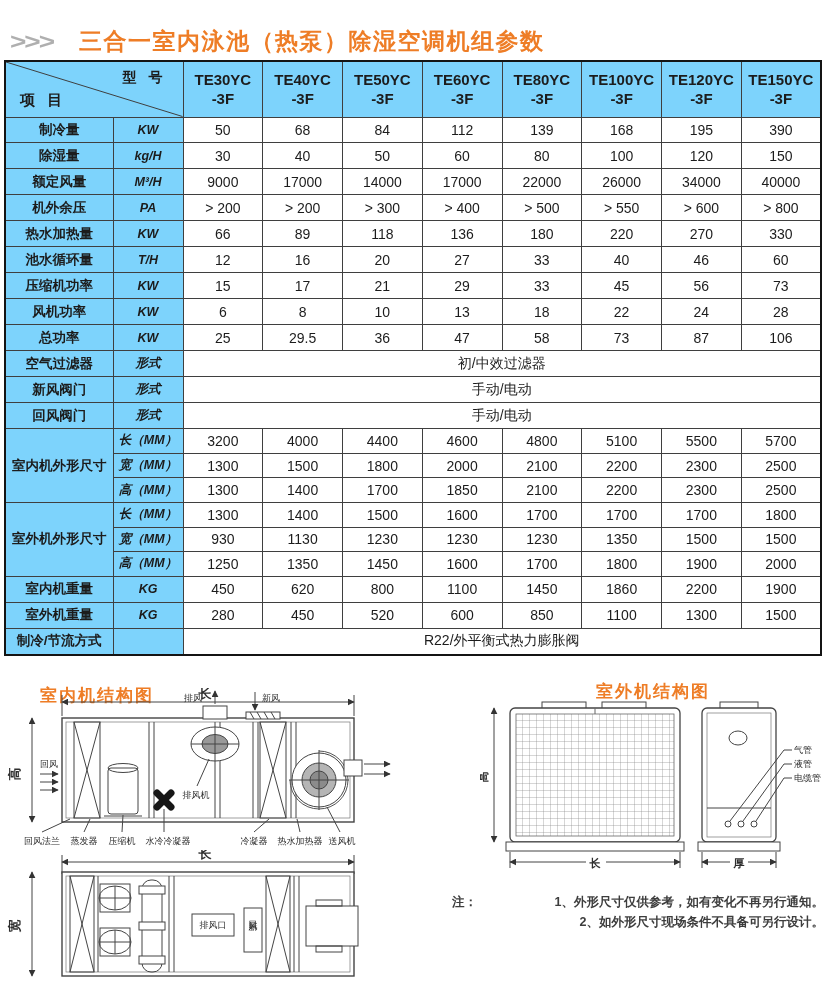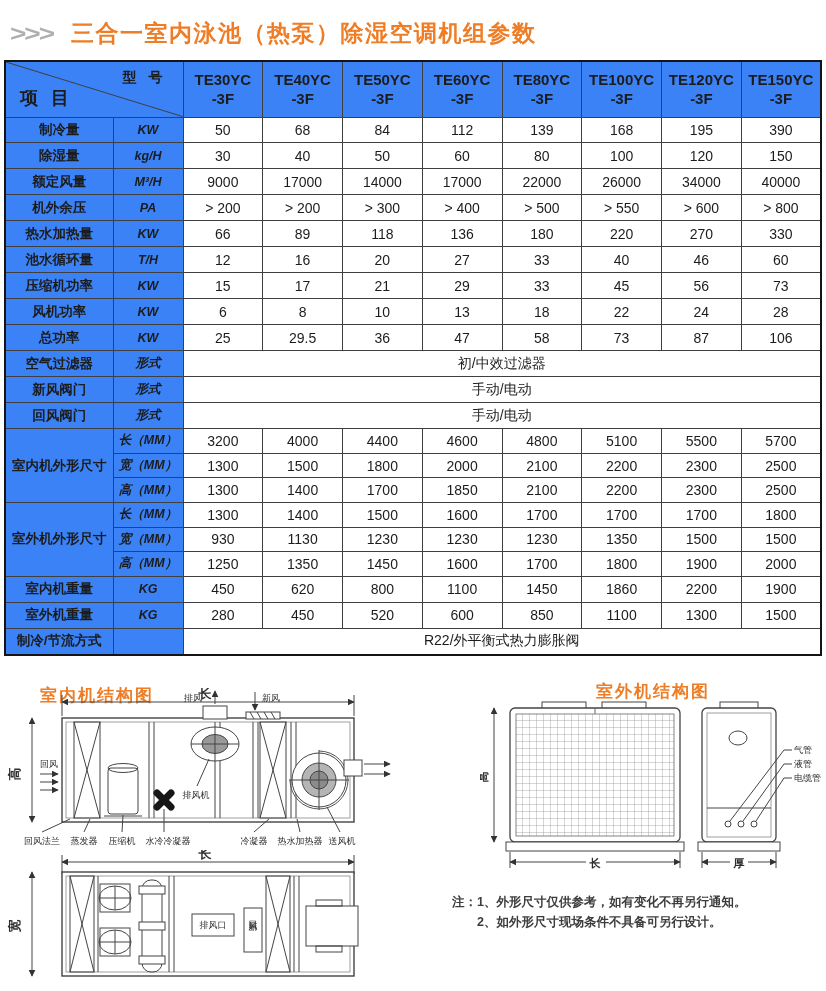--- a/index.html
+++ b/index.html
@@ -1,48 +1,48 @@
 <!DOCTYPE html>
 <html><head>
 <meta charset="utf-8">
 <style>
   html,body{margin:0;padding:0;background:#fff;}
   .page{position:relative;width:826px;height:991px;background:#ffffff;overflow:hidden;
         font-family:"Liberation Sans","DejaVu Sans",sans-serif;}
   
   .title-row{position:absolute;top:10px;left:10px;display:flex;align-items:center;gap:10px;}
   .chevrons{color:#afafaf;font-size:28px;font-weight:bold;letter-spacing:-2px;transform:scaleY(.8);}
-  .page-title{color:#ee7d26;font-size:23px;font-weight:bold;margin:8px;letter-spacing:1.5px;}
+  .page-title{color:#ee7d26;font-size:23px;font-weight:bold;margin:16px;letter-spacing:1.5px;}
   
   table.spec{position:absolute;top:60px;left:4px;width:818px;height:596px;
              border-collapse:collapse;table-layout:fixed;border:2px solid #141414;}
   .spec th,.spec td{border:1px solid #3f3f3f;text-align:center;vertical-align:middle;
                     padding:0 1px;color:#1c1c1c;overflow:hidden;}
-  .hd{background:#3b82f6;font-weight:bold;font-size:13.5px;}
+  .hd{background:#7dd3fc;font-weight:bold;font-size:13.5px;}
   .unit{font-size:12.5px;font-style:italic;}
   .val{background:#ffffff;font-weight:normal;font-size:14px;}
   .model div{line-height:1.3;font-size:15px;}
   thead tr{height:56px;}
   .corner{position:relative;}
   .corner svg{position:absolute;left:0;top:0;width:100%;height:100%;}
   .corner-model{position:absolute;top:7px;right:16px;font-size:14px;letter-spacing:4px;}
-  .corner-item{position:absolute;bottom:7px;left:14px;font-size:18px;letter-spacing:4px;margin-top:34px;}
+  .corner-item{position:absolute;bottom:7px;left:14px;font-size:15px;letter-spacing:4px;margin-top:34px;}
   
   .section-title{position:absolute;color:#ee7d26;font-weight:bold;font-size:17px;letter-spacing:2px;margin-top:16px;}
   #indoor-title{left:40px;top:668px;}
   #outdoor-title{left:480px;top:664px;width:346px;text-align:center;}
   .diag{position:absolute;}
   .diag text{fill:#2e2e2e;font-family:"Liberation Sans","DejaVu Sans",sans-serif;}
   .dimtxt{font-size:13px;font-weight:bold;}
   .lbl9{font-size:9px;}
   
   .notes{position:absolute;left:452px;top:892px;width:372px;display:flex;
          font-size:12.5px;font-weight:bold;color:#3d3d3d;line-height:1.6;}
   .notes-prefix{flex:0 0 auto;}
-  .notes-items{flex:1;}
+  .notes-items{flex:1;text-align:right;}
 </style>
 </head>
 <body>
 
 <div class="page">
 
   <div class="title-row">
     <span class="chevrons">&gt;&gt;&gt;</span>
     <h1 class="page-title">三合一室内泳池（热泵）除湿空调机组参数</h1>
   </div>

